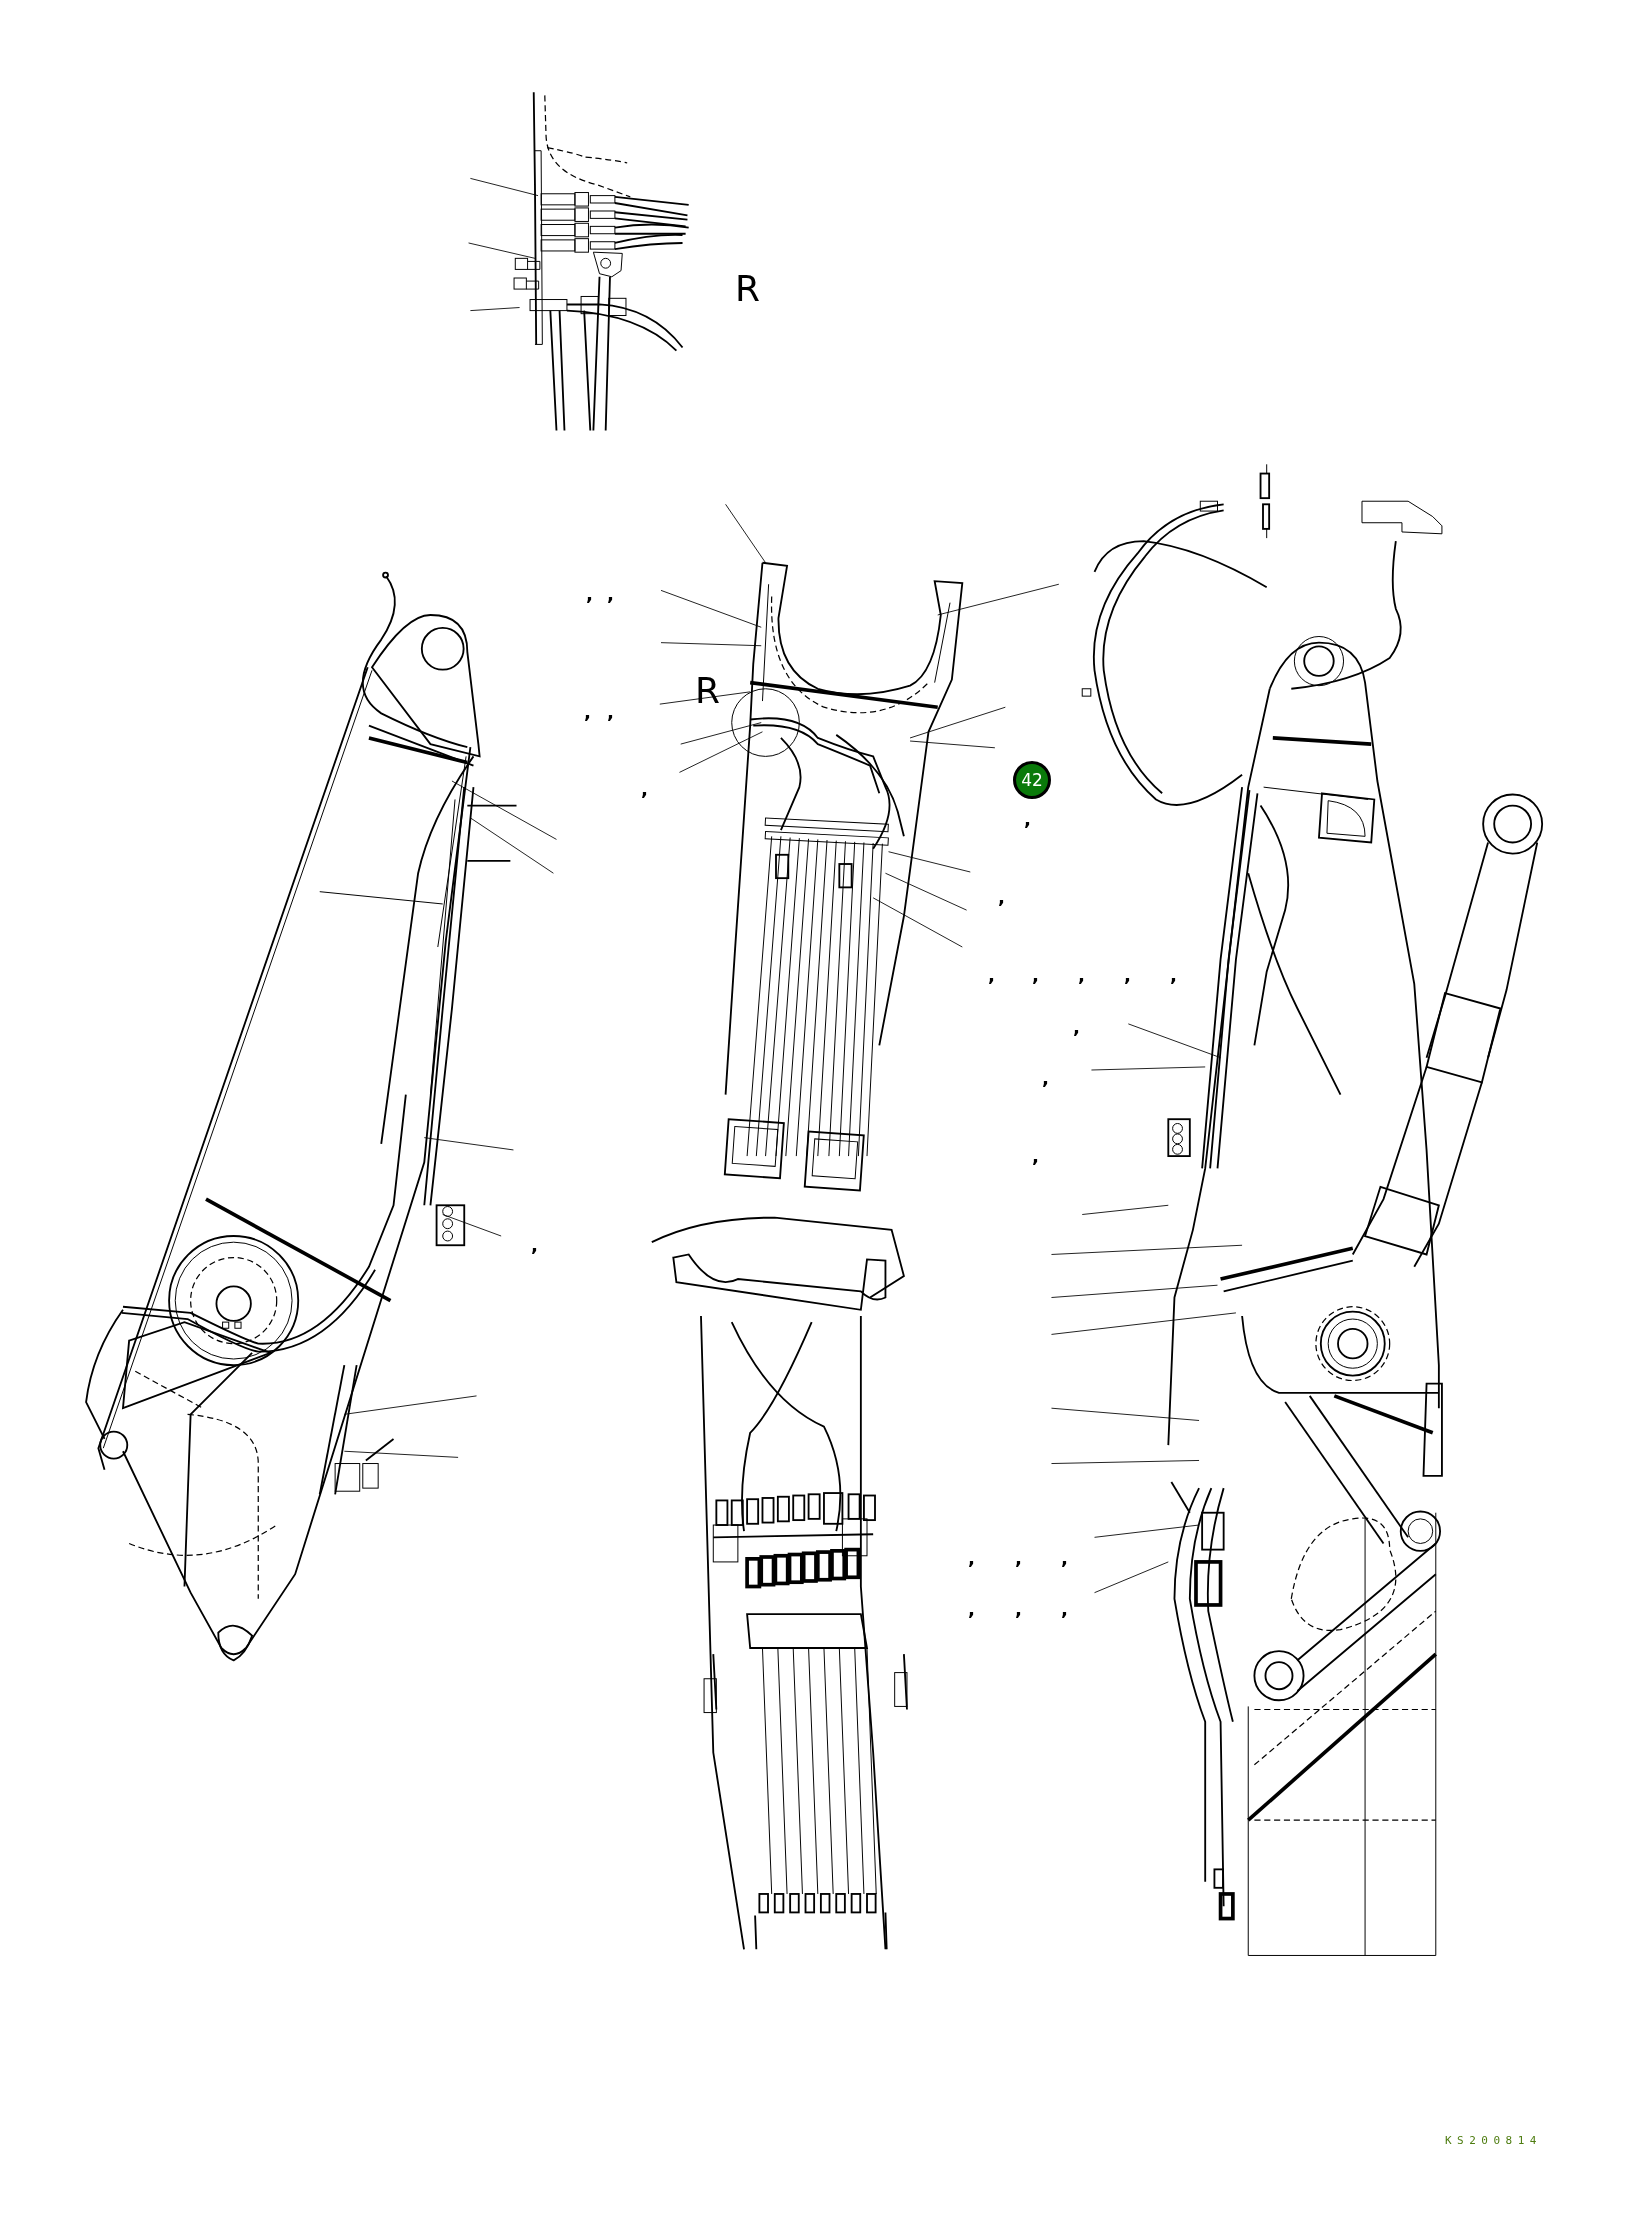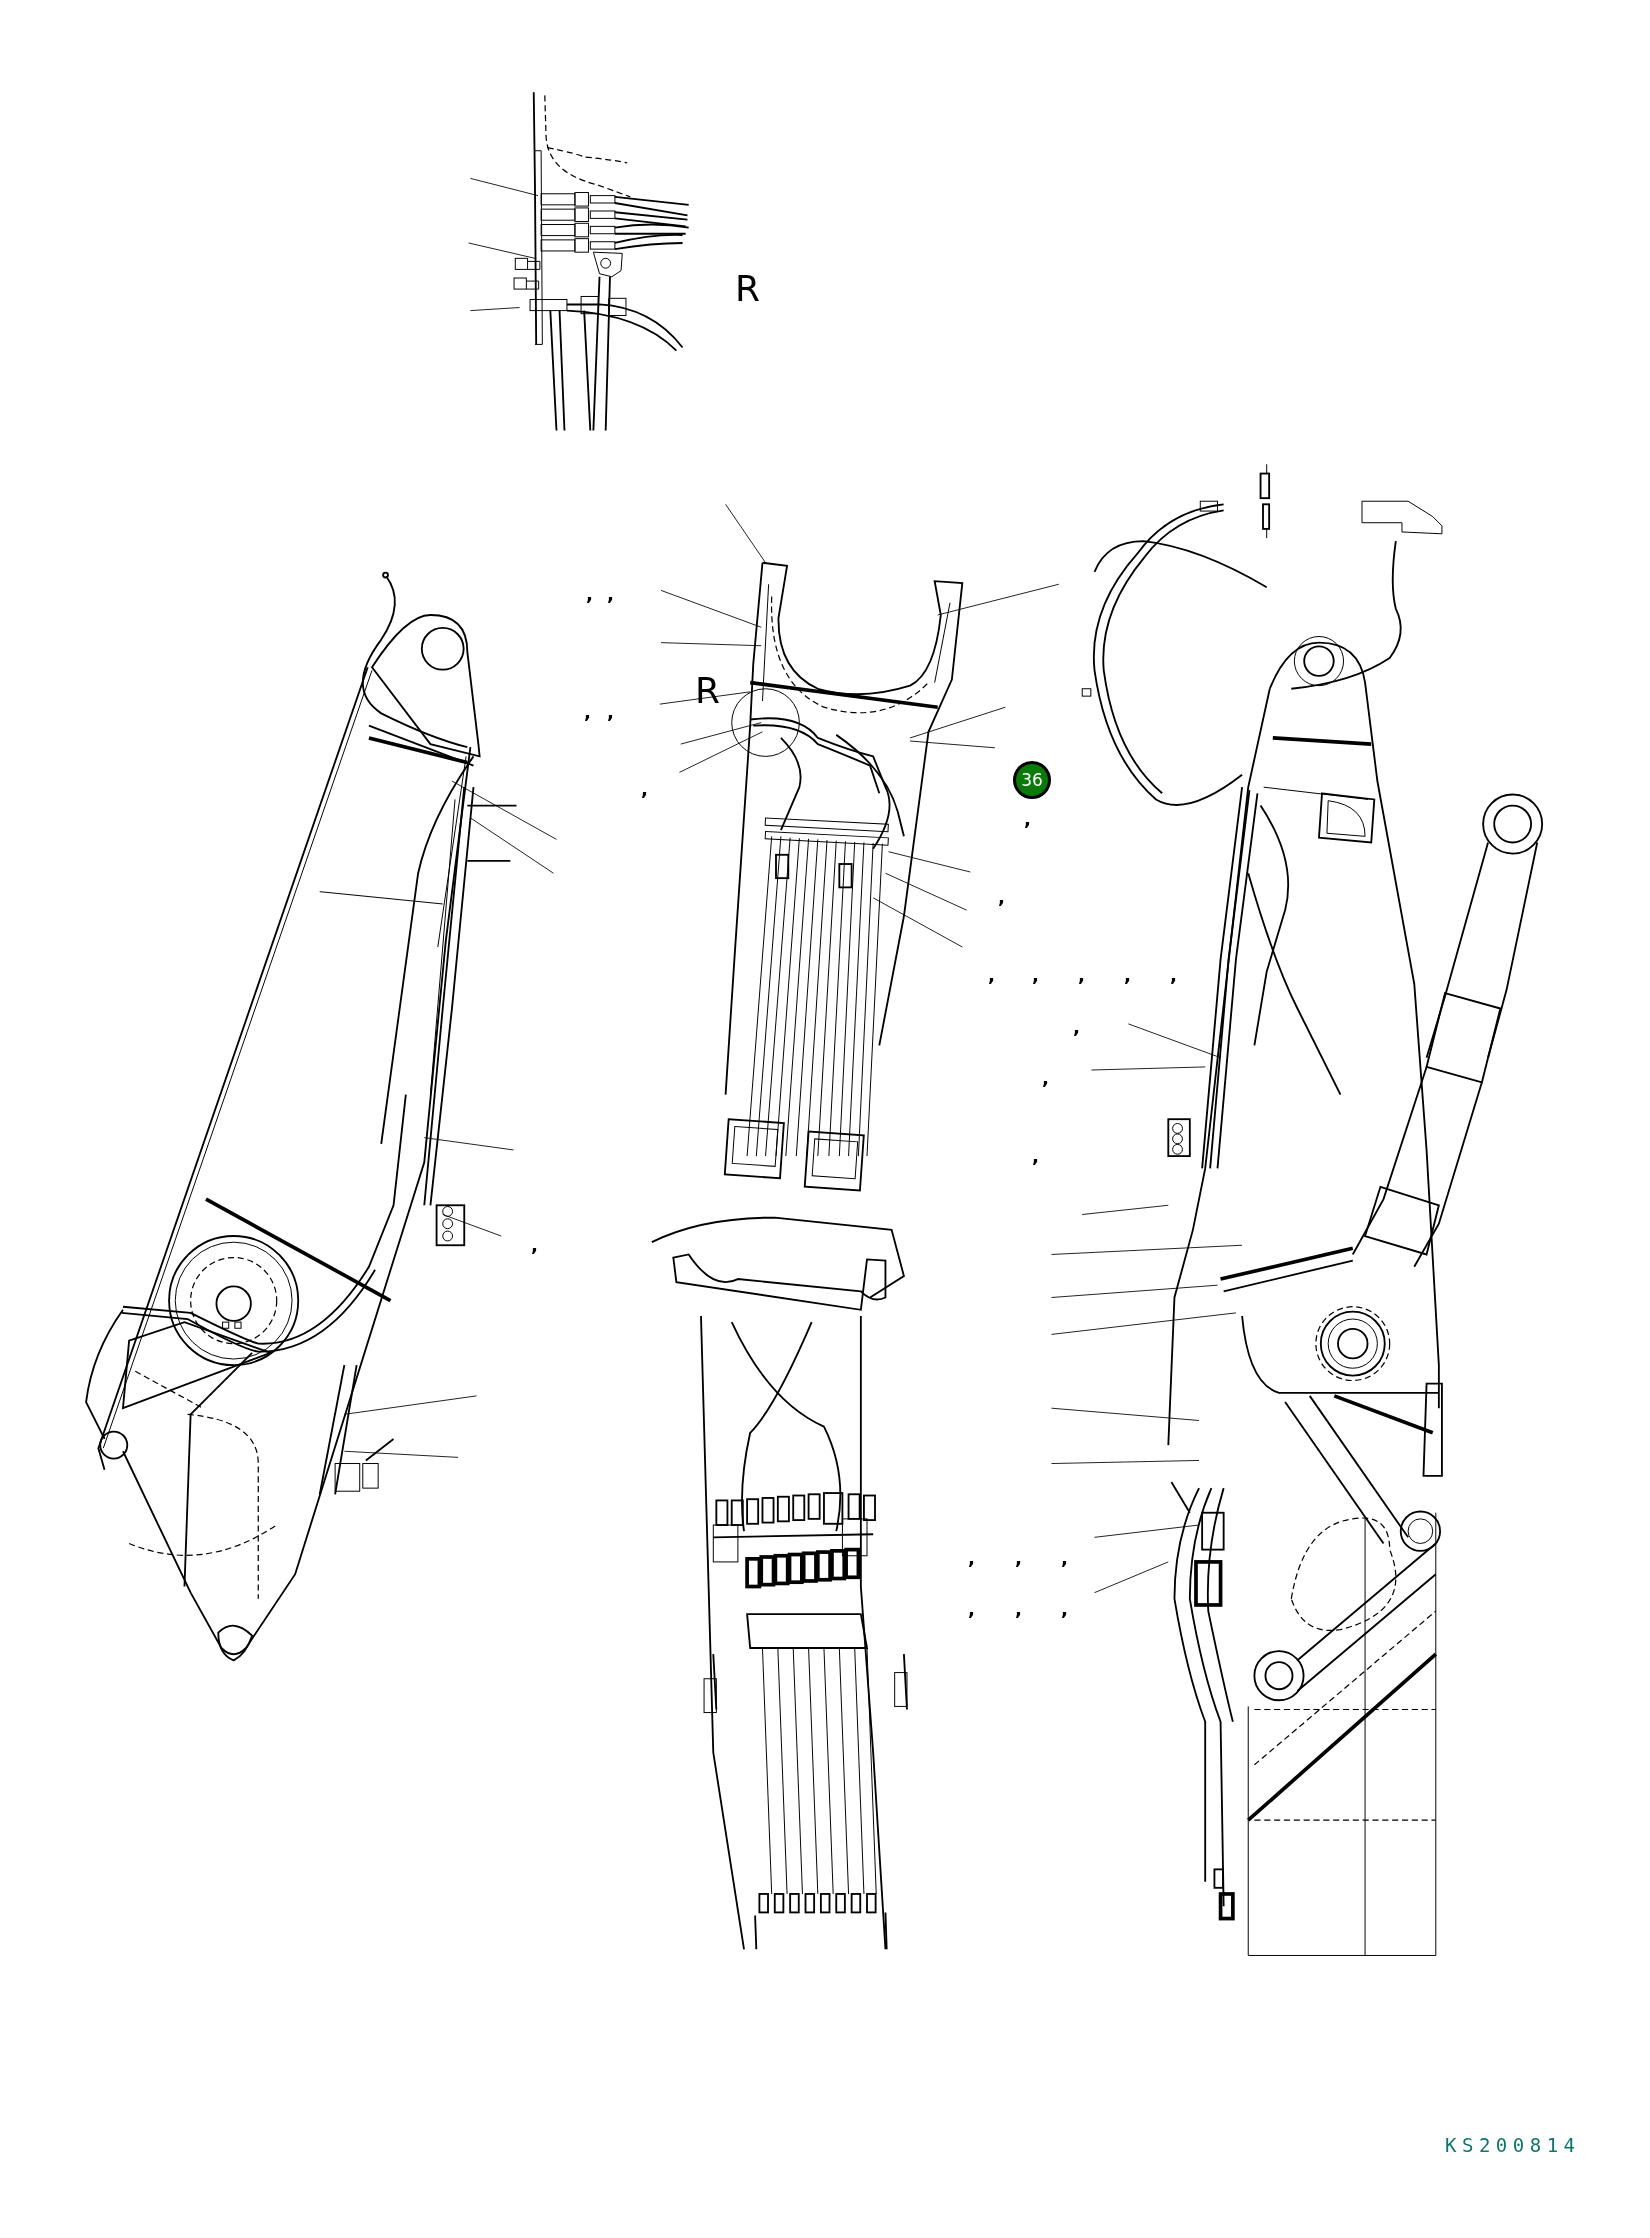--- a/index.html
+++ b/index.html
@@ -7,21 +7,21 @@
   #drawing { position:absolute; left:0; top:0; width:1651px; height:2239px; }
   .stroke { fill:none; stroke:#000; stroke-width:3; }
   .thin { fill:none; stroke:#000; stroke-width:1.6; }
   .dash { fill:none; stroke:#000; stroke-width:2; stroke-dasharray:10 6; }
   .leader { fill:none; stroke:#000; stroke-width:1.4; }
   .heavy { fill:none; stroke:#000; stroke-width:6; }
   .lbl-r { position:absolute; font-family:"DejaVu Sans", sans-serif; font-size:36px; color:#000; line-height:1; }
   .tick { position:absolute; font-family:"DejaVu Sans", sans-serif; font-size:18.4px; font-weight:bold; color:#000; line-height:1; }
   .callout { position:absolute; width:38px; height:38px; border-radius:50%; background:#0a7a0a; border:3.1px solid #000; color:#fff;
              font-family:"DejaVu Sans", sans-serif; font-size:17px; display:flex; align-items:center; justify-content:center; box-sizing:border-box; cursor:pointer; }
-  .refcode { position:absolute; font-family:"DejaVu Sans Mono", monospace; font-size:19px; letter-spacing:5.5px; color:#0f766e;text-align:right; }
+  .refcode { position:absolute; font-family:"DejaVu Sans Mono", monospace; font-size:11px; letter-spacing:5.5px; color:#4d7c0f;text-align:right; }
 </style>
 </head>
 <body>
 
 <svg id="drawing" viewBox="0 0 2685 3641" xmlns="http://www.w3.org/2000/svg">
 
   <g>
     <path class="stroke" d="M868 150 L870 300 L872 560"></path>
     <path class="dash" d="M886 155 L888 220 Q890 280 970 300 L1025 320"></path>
     <path class="dash" d="M890 240 Q940 250 950 255 Q1000 260 1020 265"></path>
@@ -334,21 +334,21 @@
     <path class="leader" d="M1710 2380 L1950 2375"></path>
     <path class="leader" d="M1780 2500 L1950 2480"></path>
     <path class="leader" d="M1780 2590 L1900 2540"></path>
   </g>
 </svg>
 
 <div class="lbl-r" style="left:735px; top:271px;">R</div>
 <div class="lbl-r" style="left:695px; top:673px;">R</div>
 
 <div class="callout" style="left:1013px; top:761px;">
-  <span>36</span>
+  <span>42</span>
 </div>
 
 <span class="tick" style="left:586px; top:585px;">,</span>
 <span class="tick" style="left:607px; top:585px;">,</span>
 <span class="tick" style="left:584px; top:703px;">,</span>
 <span class="tick" style="left:607px; top:703px;">,</span>
 <span class="tick" style="left:641px; top:780px;">,</span>
 <span class="tick" style="left:1024px; top:810px;">,</span>
 <span class="tick" style="left:998px; top:888px;">,</span>
 <span class="tick" style="left:988px; top:966px;">,</span>

